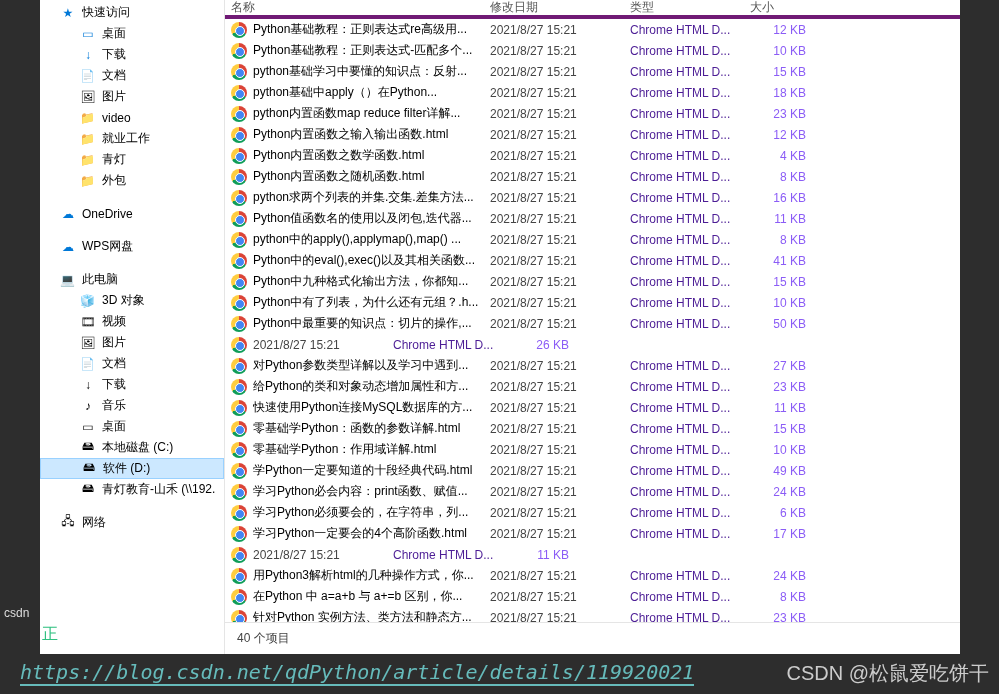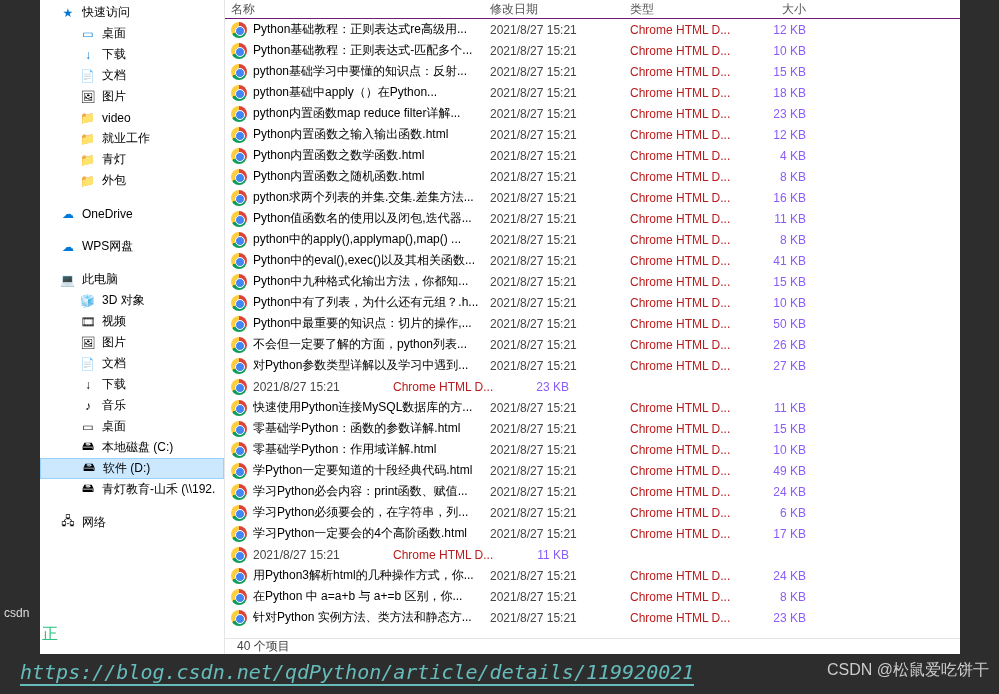--- a/index.html
+++ b/index.html
@@ -7,37 +7,37 @@
   .window { position: absolute; left: 40px; top: 0; width: 920px; height: 654px; background: #fff; display: flex; font-size: 12px; color: #000; }
   .sidebar { width: 185px; border-right: 1px solid #e5e5e5; padding-top: 2px; overflow: hidden; }
   .tree-item { display: flex; align-items: center; height: 21px; padding-left: 20px; cursor: default; }
   .tree-item.selected { background: #cce8ff; border: 1px solid #99d1ff; }
   .tree-item .icon { width: 16px; height: 16px; margin-right: 6px; display: flex; align-items: center; justify-content: center; font-size: 12px; }
   .tree-item span.label { white-space: nowrap; overflow: hidden; text-overflow: ellipsis; }
   .tree-sep { height: 12px; }
   .indent1 { padding-left: 40px; }
   .indent0 { padding-left: 20px; }
   .content { flex: 1; display: flex; flex-direction: column; }
-  .header { display: flex; height: 19px; border-bottom: 1px solid #701a75; color: #555; font-size: 12px; align-items: center; }
+  .header { display: flex; height: 19px; border-bottom: 4px solid #701a75; color: #555; font-size: 12px; align-items: center; }
   .col-name-h { width: 265px; padding-left: 6px; }
   .col-date-h { width: 140px; }
   .col-type-h { width: 120px; }
-  .col-size-h { width: 70px; text-align: right; padding-right: 14px; }
+  .col-size-h { width: 70px; text-align: left; padding-right: 14px; }
   .filelist { flex: 1; overflow: hidden; }
   .row { display: flex; height: 21px; align-items: center; }
   .row .chrome-icon { width: 16px; height: 16px; margin-left: 6px; margin-right: 6px; border-radius: 50%; background: conic-gradient(#db4437 0 120deg, #0f9d58 120deg 240deg, #ffcd40 240deg 360deg); position:relative; flex-shrink:0; }
   .row .chrome-icon::after { content:''; position:absolute; left:4px; top:4px; width:8px; height:8px; border-radius:50%; background:#4285f4; border:1px solid #fff; }
   .col-name { width: 237px; white-space: nowrap; overflow: hidden; text-overflow: ellipsis; }
   .col-date { width: 140px; color: #444; }
-  .col-type { width: 120px; color: #b91c1c; white-space:nowrap; overflow:hidden; text-overflow:ellipsis; }
+  .col-type { width: 120px; color: #4c1d95; white-space:nowrap; overflow:hidden; text-overflow:ellipsis; }
   .col-size { width: 70px; text-align: right; color: #8b5cf6; padding-right: 14px; }
-  .status { height: 16px; border-top: 1px solid #e5e5e5; padding-left: 12px; display:flex; align-items:center; color:#444; }
+  .status { height: 32px; border-top: 1px solid #e5e5e5; padding-left: 12px; display:flex; align-items:center; color:#444; }
   .taskbar-text { position: absolute; left: 4px; top: 606px; color: #ddd; font-size: 12px; }
   .url-text { position: absolute; left: 20px; top: 660px; color: #6bb; font-family: monospace; font-size: 20px; font-style: italic; border-bottom: 2px solid #6bb; }
-  .watermark { position: absolute; right: 10px; top: 660px; color: #ccc; font-size: 16px; }
+  .watermark { position: absolute; right: 10px; top: 660px; color: #ccc; font-size: 20px; }
   .folder-icon { color: #f5c04a; }
   .star-icon { color: #0078d7; }
   .blue-icon { color: #0078d7; }
   .os-bg { position: absolute; left: 0; top: 620px; color: #30c080; font-size: 16px; font-family: monospace; }
 </style>
 </head>
 <body>
 
 <div class="window">
   <div class="sidebar" id="sidebar">
@@ -246,34 +246,34 @@
         </div>
         <div class="row">
           <span class="chrome-icon"></span>
           <div class="col-name">Python中最重要的知识点：切片的操作,...</div>
           <div class="col-date">2021/8/27 15:21</div>
           <div class="col-type">Chrome HTML D...</div>
           <div class="col-size">50 KB</div>
         </div>
         <div class="row">
           <span class="chrome-icon"></span>
-          <div class="col-name">不会但一定要了解的方面，python列表...</div>
           <div class="col-date">2021/8/27 15:21</div>
           <div class="col-type">Chrome HTML D...</div>
           <div class="col-size">26 KB</div>
         </div>
         <div class="row">
           <span class="chrome-icon"></span>
           <div class="col-name">对Python参数类型详解以及学习中遇到...</div>
           <div class="col-date">2021/8/27 15:21</div>
           <div class="col-type">Chrome HTML D...</div>
           <div class="col-size">27 KB</div>
         </div>
         <div class="row">
           <span class="chrome-icon"></span>
+          <div class="col-name">给Python的类和对象动态增加属性和方...</div>
           <div class="col-date">2021/8/27 15:21</div>
           <div class="col-type">Chrome HTML D...</div>
           <div class="col-size">23 KB</div>
         </div>
         <div class="row">
           <span class="chrome-icon"></span>
           <div class="col-name">快速使用Python连接MySQL数据库的方...</div>
           <div class="col-date">2021/8/27 15:21</div>
           <div class="col-type">Chrome HTML D...</div>
           <div class="col-size">11 KB</div>

